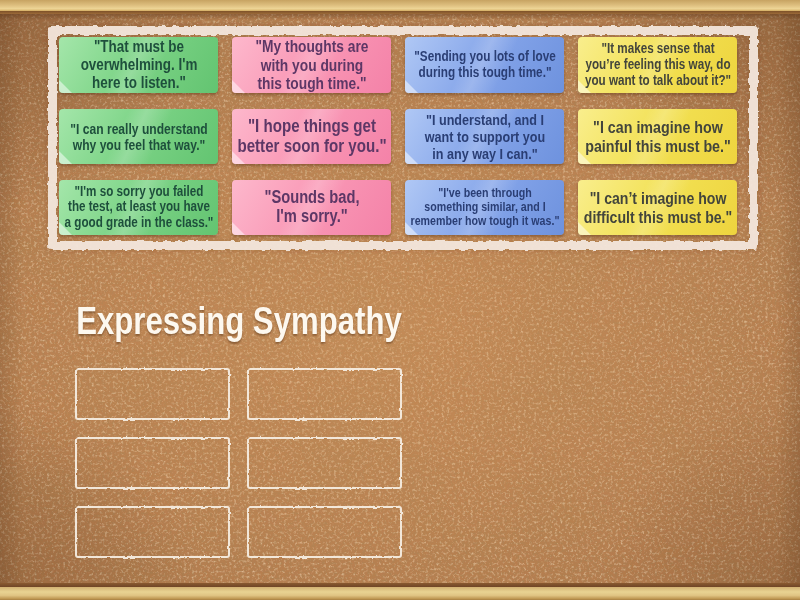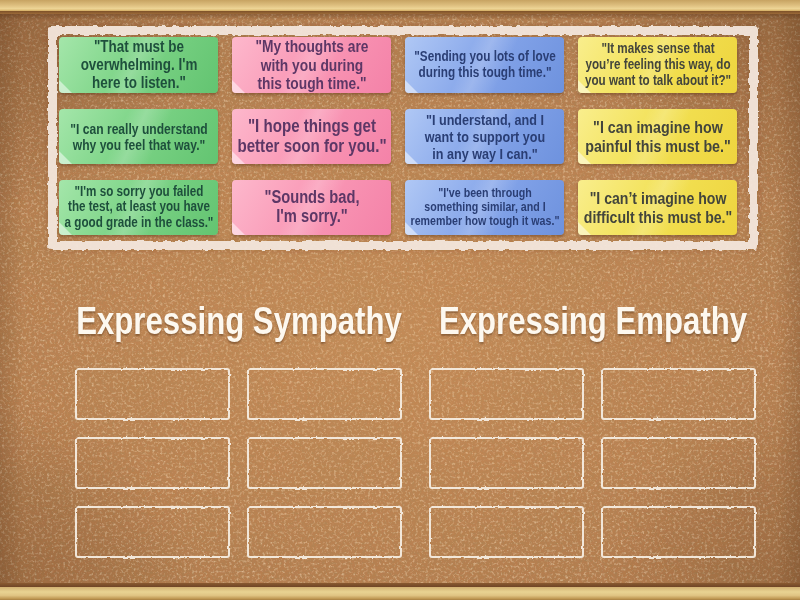--- a/index.html
+++ b/index.html
@@ -190,29 +190,18 @@
     <div class="group-title">Expressing Sympathy</div>
     <div class="slots">
         <div class="slot"></div>
         <div class="slot"></div>
         <div class="slot"></div>
         <div class="slot"></div>
         <div class="slot"></div>
         <div class="slot"></div>
       </div>
   </div>
-  <div class="group" id="group-1" style="left:429px;width:327px;">
-    <div class="group-title">Expressing Empathy</div>
-    <div class="slots">
-        <div class="slot"></div>
-        <div class="slot"></div>
-        <div class="slot"></div>
-        <div class="slot"></div>
-        <div class="slot"></div>
-        <div class="slot"></div>
-      </div>
-  </div>
 
   <div class="top-bar"></div>
   <div class="top-bar-line"></div>
   <div class="bottom-shadow"></div>
   <div class="bottom-ledge"></div>
 </div>
 
 </body></html>

